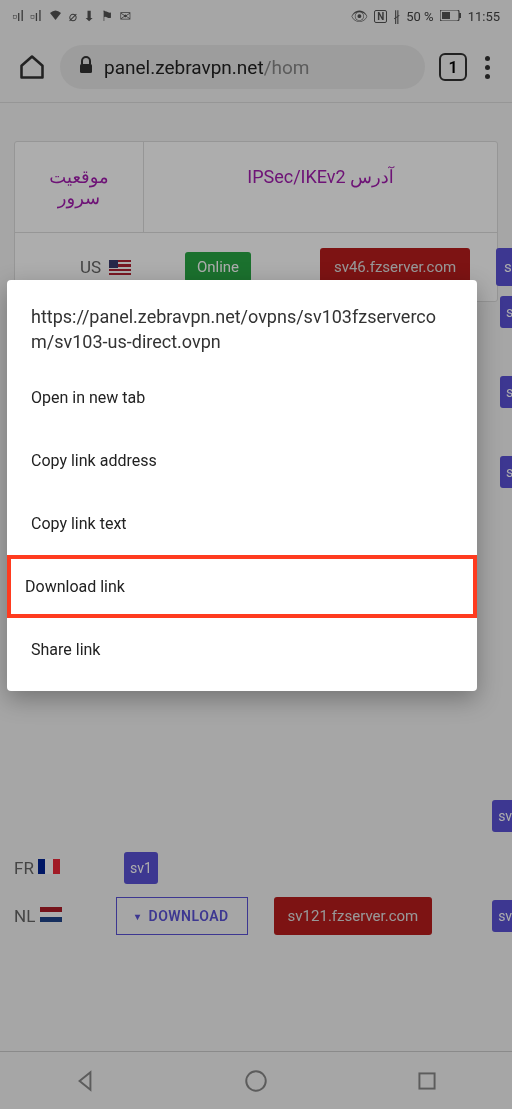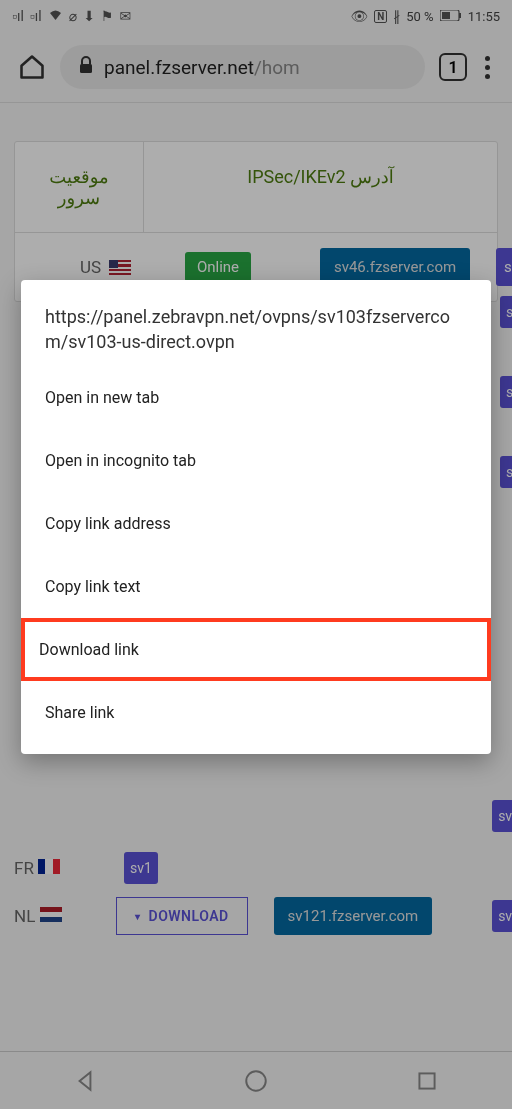--- a/index.html
+++ b/index.html
@@ -96,21 +96,21 @@
       border-radius: 3px;
       background: #fff;
     }
     .table-header {
       display: flex;
       border-bottom: 1px solid #ddd;
     }
     .table-header > div {
       padding: 24px 12px;
       font-size: 18px;
-      color: #4d7c0f;
+      color: #a21caf;
       border-left: 1px solid #ddd;
       text-align: center;
     }
     .table-header > div:first-child { border-left: none; }
     .col1 { width: 128px; }
     .col2 { width: 150px; }
     .col3 { flex: 1; }
     
     .table-row {
       display: flex;
@@ -142,21 +142,21 @@
     .flag-nl { background: linear-gradient(to bottom, #ae1c28 33%, white 33%, white 66%, #21468b 66%); }
     
     .status-badge {
       background: #28a745;
       color: white;
       padding: 6px 12px;
       border-radius: 3px;
       font-size: 15px;
     }
     .server-badge {
-      background: #0369a1;
+      background: #b91c1c;
       color: #e0e0e0;
       padding: 10px 14px;
       border-radius: 3px;
       font-size: 15px;
       white-space: nowrap;
     }
     .purple-badge {
       background: #5b52d6;
       color: white;
       padding: 10px 8px;
@@ -191,21 +191,21 @@
       right: 0;
       bottom: 0;
       background: rgba(0,0,0,0.32);
       z-index: 10;
     }
     
     
     .context-menu {
       position: absolute;
       top: 280px;
-      left: 21px;
+      left: 7px;
       width: 470px;
       background: white;
       border-radius: 4px;
       box-shadow: 0 8px 24px rgba(0,0,0,0.3);
       z-index: 20;
       padding-bottom: 10px;
     }
     .menu-url {
       padding: 24px 24px 12px 24px;
       font-size: 18px;
@@ -307,21 +307,21 @@
       </svg>
   </div>
   <div class="url-bar">
     <span>
       <svg width="16" height="18" viewBox="0 0 16 18">
           <rect x="2" y="8" width="12" height="9" rx="1.5" fill="#333"></rect>
           <path d="M4 8 V5 a4 4 0 0 1 8 0 V8" fill="none" stroke="#333" stroke-width="2"></path>
         </svg>
     </span>
     <span class="url-text">
-      <span class="url-host">panel.fzserver.net</span><span class="url-path">/hom</span>
+      <span class="url-host">panel.zebravpn.net</span><span class="url-path">/hom</span>
     </span>
   </div>
   <div class="tabs-icon">
     <span>1</span>
   </div>
   <div class="menu-dots">
     <span></span>
       <span></span>
       <span></span>
   </div>
@@ -386,21 +386,20 @@
     <span class="server-badge" style="margin-left:24px;">sv121.fzserver.com</span>
     <span class="mini-purple" style="margin-right:-28px;margin-left:auto;">sv1</span>
   </div>
 </div>
 
 <div class="dim-overlay"></div>
 
 <div class="context-menu">
   <div class="menu-url">https://panel.zebravpn.net/ovpns/sv103fzservercom/sv103-us-direct.ovpn</div>
   <div class="menu-item">Open in new tab</div>
-  <div class="menu-item">Open in incognito tab</div>
   <div class="menu-item">Copy link address</div>
   <div class="menu-item">Copy link text</div>
   <div class="menu-item highlighted">Download link</div>
   <div class="menu-item">Share link</div>
 </div>
 
 <div class="nav-bar">
   <div class="nav-icon">
     <svg viewBox="0 0 24 24" width="26" height="26">
         <path d="M17 4 L7 12 L17 20 Z" fill="none" stroke="#888" stroke-width="1.8"></path>

